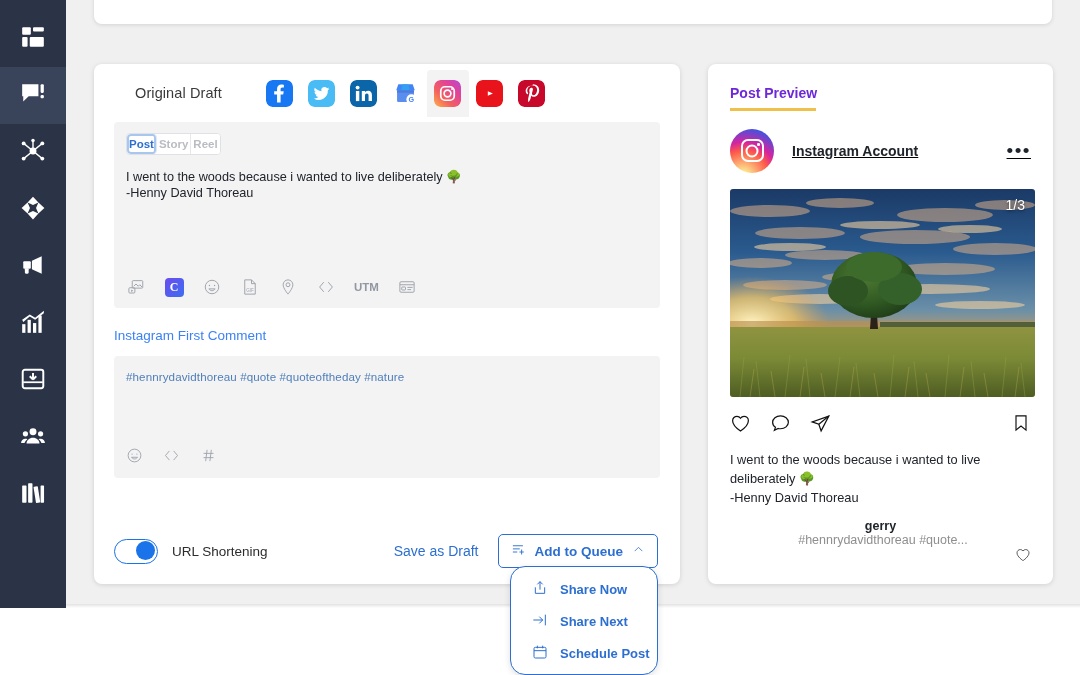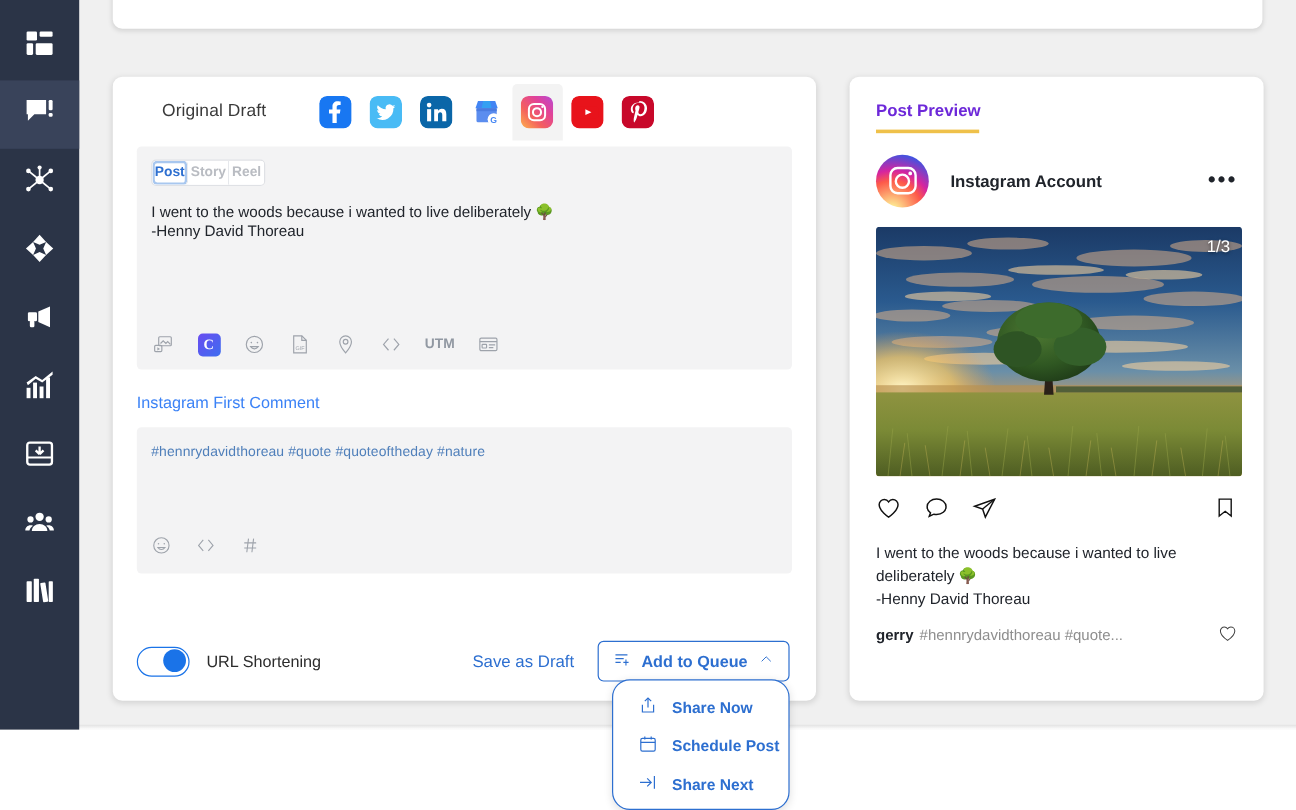--- a/index.html
+++ b/index.html
@@ -144,21 +144,21 @@
   .dd-item svg { width:16px; height:16px; stroke:#2d6fd0; fill:none; stroke-width:1.5; }
 
   
   .preview {
     position:absolute; left:708px; top:64px; width:345px; height:520px;
     background:#fff; border-radius:8px; box-shadow:0 1px 5px rgba(0,0,0,.13);
     padding: 20px 22px 0 22px;
   }
   .pv-title { font-size:14px; font-weight:bold; color:#6d28d9; display:inline-block; }
   .pv-underline { width:86px; height:2.5px; background:#efc14a; margin-top:6px; }
-  .pv-acct { display:flex; align-items:center; margin-top:18px; }
+  .pv-acct { display:flex; align-items:center; margin-top:18px;text-decoration:underline; }
   .ig-avatar {
     width:44px; height:44px; border-radius:50%;
     background: radial-gradient(circle at 30% 107%, #fdf497 0%, #fdf497 5%, #fd5949 45%, #d6249f 60%, #285AEB 90%);
     display:flex; align-items:center; justify-content:center;
   }
   .ig-avatar .glyph {
     width:23px;height:23px;border:2.2px solid #fff;border-radius:7px;position:relative;
   }
   .ig-avatar .glyph:before{
     content:"";position:absolute;left:50%;top:50%;transform:translate(-50%,-50%);
@@ -173,21 +173,21 @@
   .pv-img-wrap { position:relative; margin-top:16px; width:305px; height:208px; border-radius:3px; overflow:hidden; }
   .pv-count {
     position:absolute; right:10px; top:8px; color:#fff; font-size:14px;
     text-shadow: 0 1px 3px rgba(0,0,0,.55);
   }
   .pv-actions { display:flex; align-items:center; margin-top:16px; }
   .pv-actions svg { stroke:#111; fill:none; stroke-width:1.4; }
   .pv-actions .act { margin-right:19px; cursor:pointer; }
   .pv-actions .save { margin-left:auto; margin-right:0; }
   .pv-caption { margin-top:12px; font-size:12.8px; color:#20242b; line-height:19px; }
-  .pv-comment { margin-top:12px; display:flex; align-items:center; font-size:12.5px; }
+  .pv-comment { margin-top:12px; display:flex; align-items:center; font-size:12.5px;flex-direction:column; }
   .pv-user { font-weight:bold; color:#20242b; }
   .pv-tags { color:#8e8e8e; margin-left:5px; }
   .pv-heart { margin-left:auto; }
   .pv-heart svg { stroke:#444; fill:none; stroke-width:1.3; width:16px; height:16px; }
 </style>
 </head>
 <body>
 
 <div id="root">
   <div class="page-bg"></div>
@@ -488,33 +488,33 @@
             <path d="M5 11v9h14v-9"></path>
             <path d="M12 2.5v12"></path>
             <path d="M8 6.5 12 2.5l4 4"></path>
           </svg>
       </span>
       <span>Share Now</span>
     </div>
     <div class="dd-item">
       <span>
         <svg viewBox="0 0 24 24">
+            <path d="M2 12h14M11 7l5 5-5 5M20 4v16"></path>
+          </svg>
+      </span>
+      <span>Share Next</span>
+    </div>
+    <div class="dd-item">
+      <span>
+        <svg viewBox="0 0 24 24">
             <rect x="3" y="5" width="18" height="16" rx="2"></rect>
             <path d="M3 10h18M8 2.5v4M16 2.5v4"></path>
           </svg>
       </span>
       <span>Schedule Post</span>
-    </div>
-    <div class="dd-item">
-      <span>
-        <svg viewBox="0 0 24 24">
-            <path d="M2 12h14M11 7l5 5-5 5M20 4v16"></path>
-          </svg>
-      </span>
-      <span>Share Next</span>
     </div>
   </div>
 
   <div class="preview">
     <div>
       <div class="pv-title">Post Preview</div>
       <div class="pv-underline"></div>
     </div>
 
     <div class="pv-acct">

